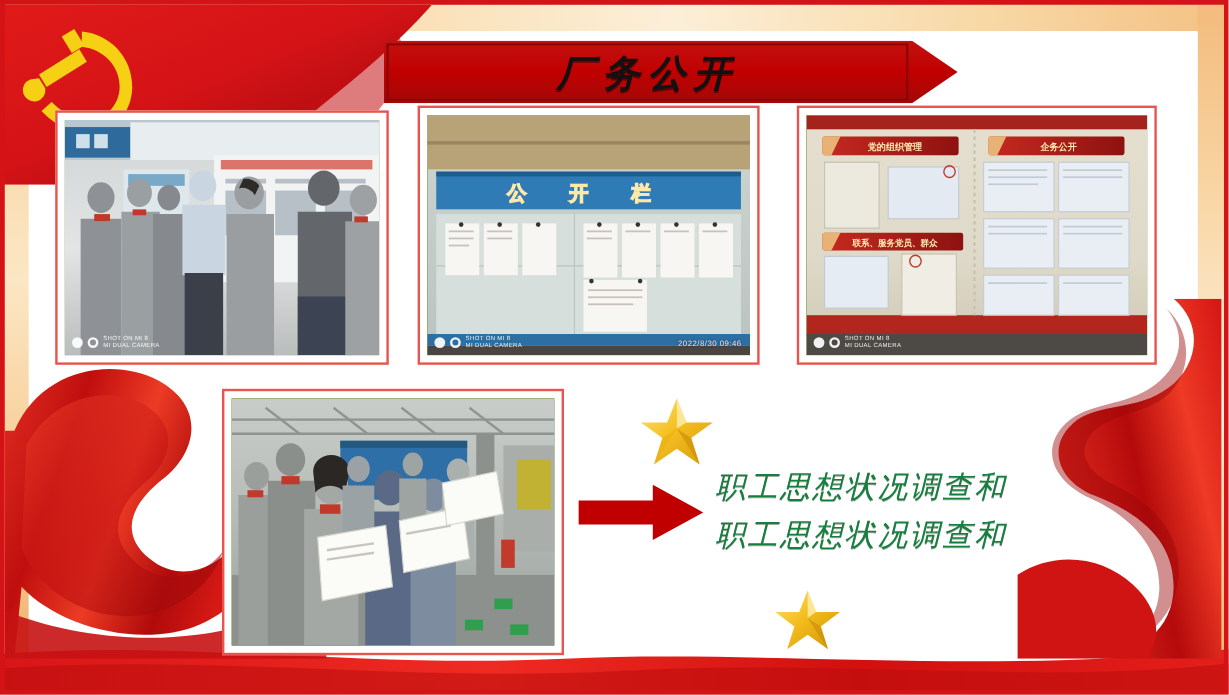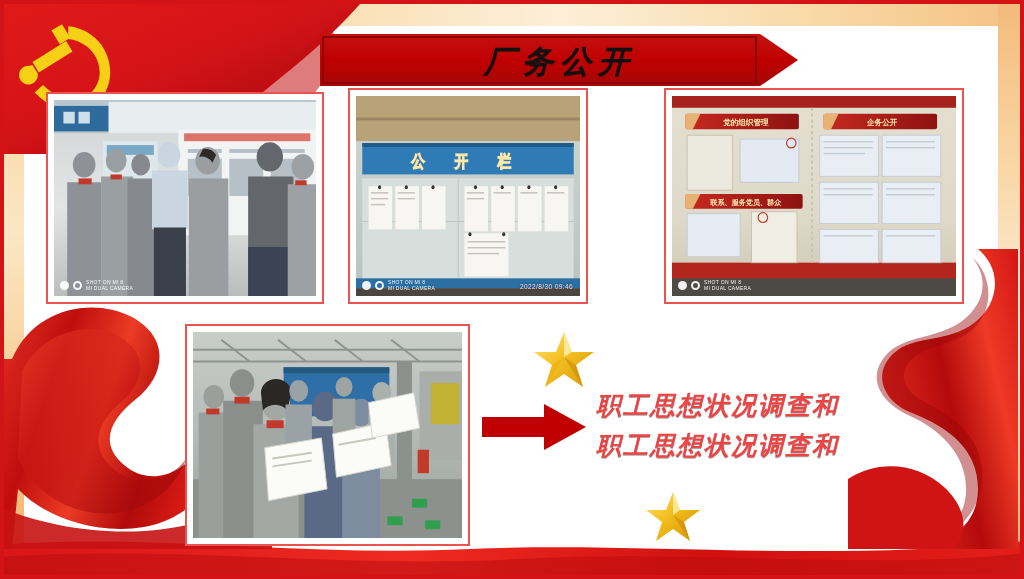--- a/index.html
+++ b/index.html
@@ -48,33 +48,32 @@
   }
   .title-banner svg{position:absolute;inset:0;}
   .title-text{
     position:absolute;left:0;top:0;width:440px;height:56px;
     display:flex;align-items:center;justify-content:center;
     color:#111;font-size:31px;font-weight:bold;letter-spacing:7px;
     font-family:"DejaVu Serif","Liberation Serif",serif;
     font-style:italic;
     text-shadow:0 1px 0 rgba(0,0,0,.45);
     white-space:nowrap;
-    padding-left:20px;
   }
 
   
   .photo-frame{
     position:absolute;border:2px solid #e8544f;background:#fff;padding:6px;
     box-sizing:border-box;z-index:13;
   }
   .photo{position:relative;width:100%;height:100%;overflow:hidden;background:#4d7c0f;}
   .photo svg{display:block;width:100%;height:100%;}
 
   .pf1{left:46px;top:92px;width:278px;height:212px;}
-  .pf2{left:348px;top:88px;width:240px;height:216px;}
+  .pf2{left:348px;top:88px;width:285px;height:216px;}
   .pf3{left:664px;top:88px;width:300px;height:216px;}
   .pf4{left:185px;top:324px;width:285px;height:222px;}
 
   
   .wm{
     position:absolute;left:6px;bottom:5px;display:flex;align-items:center;gap:4px;
     z-index:4;opacity:.92;
   }
   .wm .lens{width:9px;height:9px;border-radius:50%;background:#fff;display:block;}
   .wm .lens.ring{background:transparent;border:2px solid #fff;width:9px;height:9px;box-sizing:border-box;}
@@ -87,21 +86,21 @@
   }
 
   
   .big-arrow{position:absolute;left:482px;top:404px;width:104px;height:46px;z-index:14;}
   .star{position:absolute;z-index:14;}
   .star1{left:533px;top:330px;width:62px;height:60px;}
   .star2{left:645px;top:490px;width:56px;height:54px;}
 
   .caption{
     position:absolute;left:596px;top:386px;width:300px;z-index:15;
-    color:#ef4444;font-size:25px;line-height:40px;font-weight:bold;
+    color:#15803d;font-size:25px;line-height:40px;font-weight:normal;
     font-family:"DejaVu Serif","Liberation Serif",serif;font-style:italic;
     letter-spacing:2px;text-shadow:0 1px 0 rgba(0,0,0,.35);
   }
   .caption div{white-space:nowrap;}
 </style>
 </head>
 <body>
 
 <div class="slide">
 

